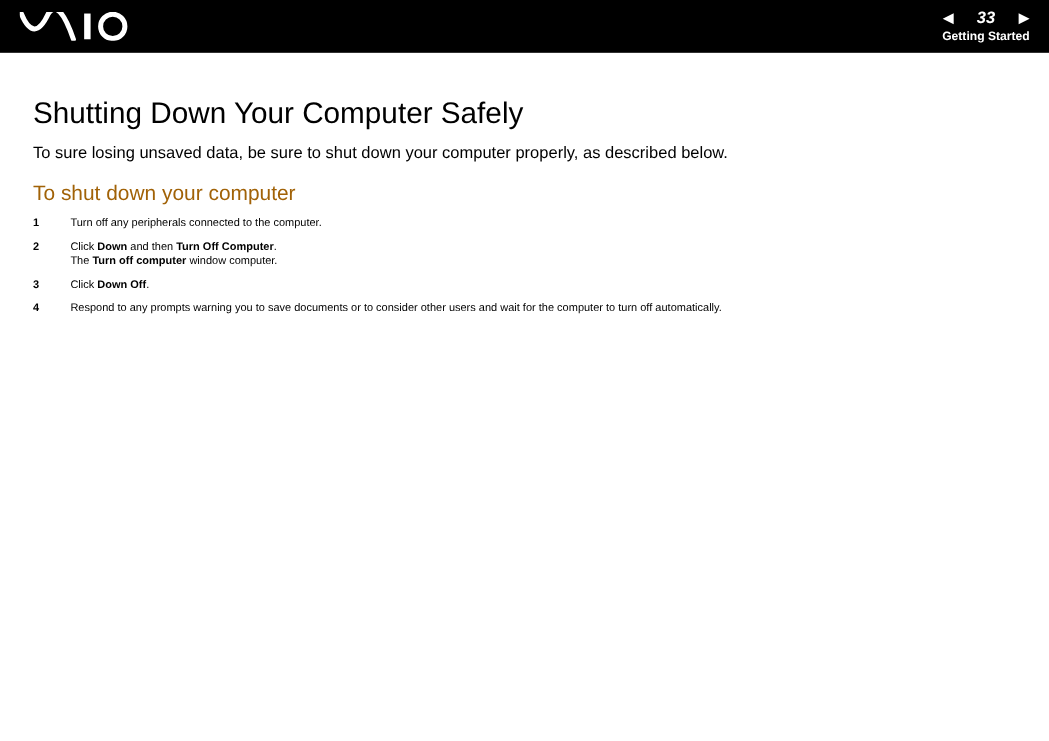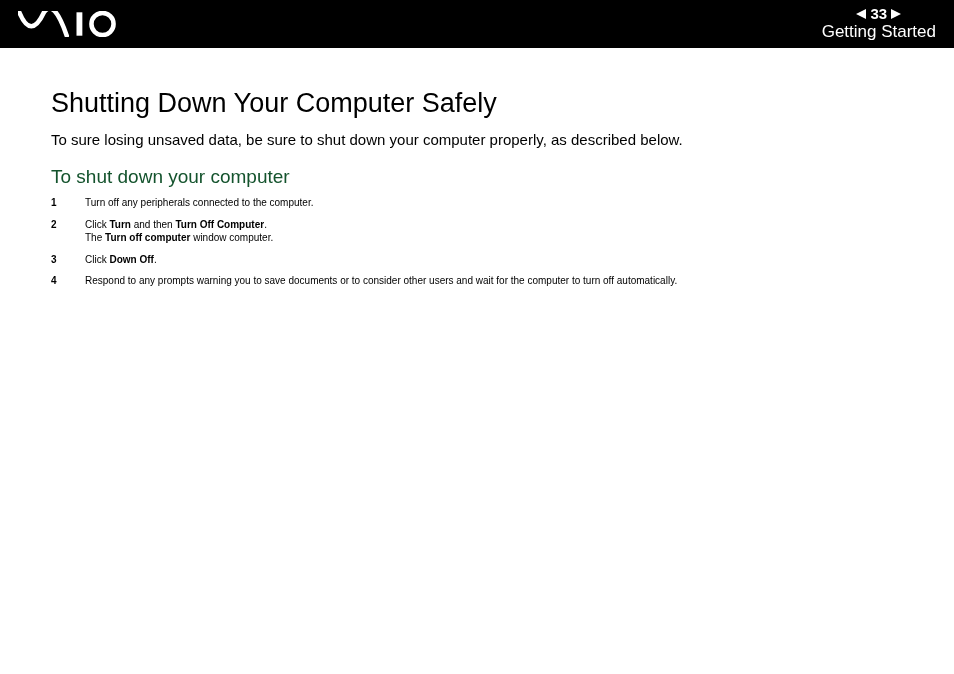--- a/index.html
+++ b/index.html
@@ -26,53 +26,54 @@
     align-items: center;
   }
   .logo svg { height: 26px; width: auto; }
   .header-right {
     text-align: right;
     line-height: 1.1;
   }
   .page-nav {
     display: flex;
     align-items: center;
-    justify-content: center;
+    justify-content: space-between;
     gap: 4px;
     font-weight: bold;
+    font-style: italic;
     font-size: 15px;
   }
   .page-nav .tri {
     width: 0; height: 0;
     border-top: 5px solid transparent;
     border-bottom: 5px solid transparent;
   }
   .tri-left { border-right: 10px solid #fff; }
   .tri-right { border-left: 10px solid #fff; }
   .section-label {
-    font-weight: normal;
-    font-size: 17px;
+    font-weight: bold;
+    font-size: 11px;
     margin-top: 1px;
   }
   .content {
-    padding: 40px 32px 0 51px;
+    padding: 40px 32px 0 30px;
   }
   h1 {
     font-size: 27px;
     font-weight: normal;
     margin-bottom: 12px;
   }
   .intro {
     font-size: 15px;
     margin-bottom: 18px;
   }
   h2 {
     font-size: 19px;
     font-weight: normal;
-    color: #14532d;
+    color: #a16207;
     margin-bottom: 8px;
   }
   ol.steps {
     list-style: none;
     counter-reset: step;
   }
   ol.steps > li {
     counter-increment: step;
     position: relative;
     padding-left: 34px;
@@ -120,21 +121,21 @@
 <div class="content">
   <h1>Shutting Down Your Computer Safely</h1>
   <p class="intro">To sure losing unsaved data, be sure to shut down your computer properly, as described below.</p>
   <h2>To shut down your computer</h2>
 
   <ol class="steps">
     <li>
       <span>Turn off any peripherals connected to the computer.</span>
     </li>
     <li>
-      <span><span>Click </span><b>Turn</b><span> and then </span><b>Turn Off Computer</b><span>.</span></span>
+      <span><span>Click </span><b>Down</b><span> and then </span><b>Turn Off Computer</b><span>.</span></span>
       <span class="step-extra"><span>The </span><b>Turn off computer</b><span> window computer.</span></span>
     </li>
     <li>
       <span><span>Click </span><b>Down Off</b><span>.</span></span>
     </li>
     <li>
       <span>Respond to any prompts warning you to save documents or to consider other users and wait for the computer to turn off automatically.</span>
     </li>
   </ol>
 </div>

